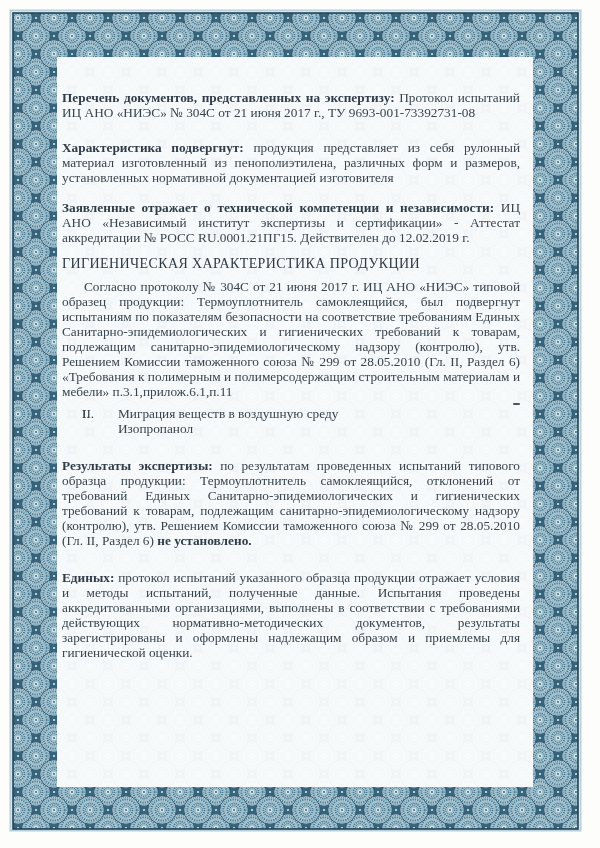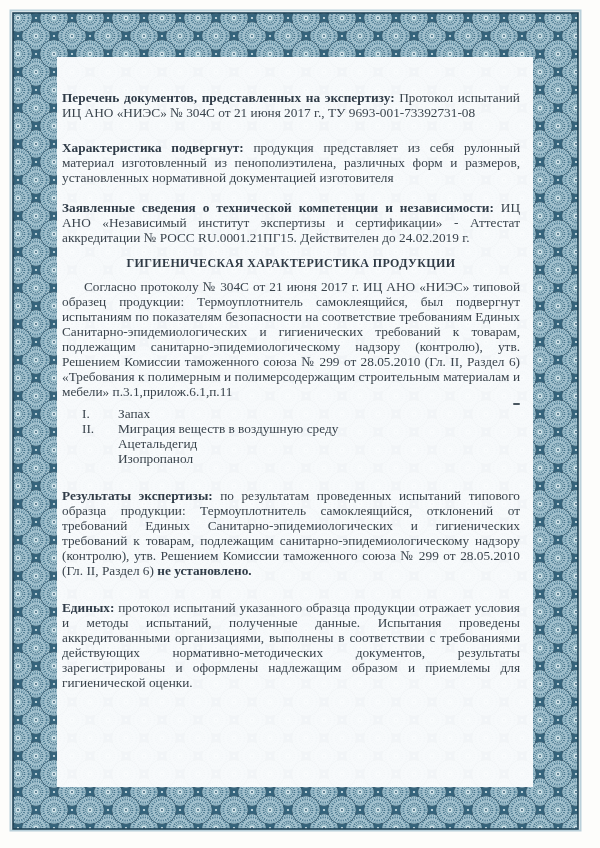--- a/index.html
+++ b/index.html
@@ -30,24 +30,23 @@
   .content p { margin: 0; }
   .b { font-weight: 700; color: #303c48; }
   .mb20 { margin-bottom: 20px !important; }
   .mb15 { margin-bottom: 15px !important; }
   .mb10 { margin-bottom: 10px !important; }
   .mb7  { margin-bottom: 7px  !important; }
   .mb22 { margin-bottom: 22px !important; }
   .indent { text-indent: 22px; }
   .heading {
     margin: 0 0 7px 0;
-    font-size: 12px;
+    font-size: 14px;
     line-height: 17px;
-    font-weight: 700;
-    text-align: center;
+    font-weight: 400;
     letter-spacing: 0.4px;
     color: #2f3a45;
   }
   .list { margin-bottom: 22px; text-align: left; }
   .li { position: relative; padding-left: 56px; line-height: 15px; }
   .li .num { position: absolute; left: 20px; top: 0; }
   .artifact-dash {
     position: absolute;
     left: 513px; top: 403px;
     width: 7px; height: 2px;
@@ -93,39 +92,33 @@
     <rect x="57" y="57" width="476" height="730" fill="#fcfdfe"></rect>
     <rect x="57" y="57" width="476" height="730" fill="url(#guil)" opacity="0.05"></rect>
   </svg>
 
   <div class="content">
 
     <p class="mb20"><span class="b">Перечень документов, представленных на экспертизу: </span><span>Протокол испытаний ИЦ АНО «НИЭС» № 304С от 21 июня 2017 г., ТУ 9693-001-73392731-08</span></p>
 
     <p class="mb15"><span class="b">Характеристика подвергнут: </span><span>продукция представляет из себя рулонный материал изготовленный из пенополиэтилена, различных форм и размеров, установленных нормативной документацией изготовителя</span></p>
 
-    <p class="mb10"><span class="b">Заявленные сведения о технической компетенции и независимости: </span><span>ИЦ АНО «Независимый институт экспертизы и сертификации» - Аттестат аккредитации № РОСС RU.0001.21ПГ15. Действителен до 24.02.2019 г.</span></p>
+    <p class="mb10"><span class="b">Заявленные отражает о технической компетенции и независимости: </span><span>ИЦ АНО «Независимый институт экспертизы и сертификации» - Аттестат аккредитации № РОСС RU.0001.21ПГ15. Действителен до 12.02.2019 г.</span></p>
 
     <h1 class="heading">ГИГИЕНИЧЕСКАЯ ХАРАКТЕРИСТИКА ПРОДУКЦИИ</h1>
 
     <p class="indent mb7">Согласно протоколу № 304С от 21 июня 2017 г. ИЦ АНО «НИЭС» типовой образец продукции: Термоуплотнитель самоклеящийся, был подвергнут испытаниям по показателям безопасности на соответствие требованиям Единых Санитарно-эпидемиологических и гигиенических требований к товарам, подлежащим санитарно-эпидемиологическому надзору (контролю), утв. Решением Комиссии таможенного союза № 299 от 28.05.2010 (Гл. II, Раздел 6) «Требования к полимерным и полимерсодержащим строительным материалам и мебели» п.3.1,прилож.6.1,п.11</p>
 
     <div class="list">
       <div class="li">
         <span class="num">I.</span>
       </div>
       <div class="li">
-        <span>Запах</span>
-      </div>
-      <div class="li">
         <span class="num">II.</span>
         <span>Миграция веществ в воздушную среду</span>
-      </div>
-      <div class="li">
-        <span>Ацетальдегид</span>
       </div>
       <div class="li">
         <span>Изопропанол</span>
       </div>
     </div>
 
     <p class="mb22"><span class="b">Результаты экспертизы: </span><span>по результатам проведенных испытаний типового образца продукции: Термоуплотнитель самоклеящийся, отклонений от требований Единых Санитарно-эпидемиологических и гигиенических требований к товарам, подлежащим санитарно-эпидемиологическому надзору (контролю), утв. Решением Комиссии таможенного союза № 299 от 28.05.2010 (Гл. II, Раздел 6) </span><span class="b">не установлено.</span></p>
 
     <p><span class="b">Единых: </span><span>протокол испытаний указанного образца продукции отражает условия и методы испытаний, полученные данные. Испытания проведены аккредитованными организациями, выполнены в соответствии с требованиями действующих нормативно-методических документов, результаты зарегистрированы и оформлены надлежащим образом и приемлемы для гигиенической оценки.</span></p>
 

